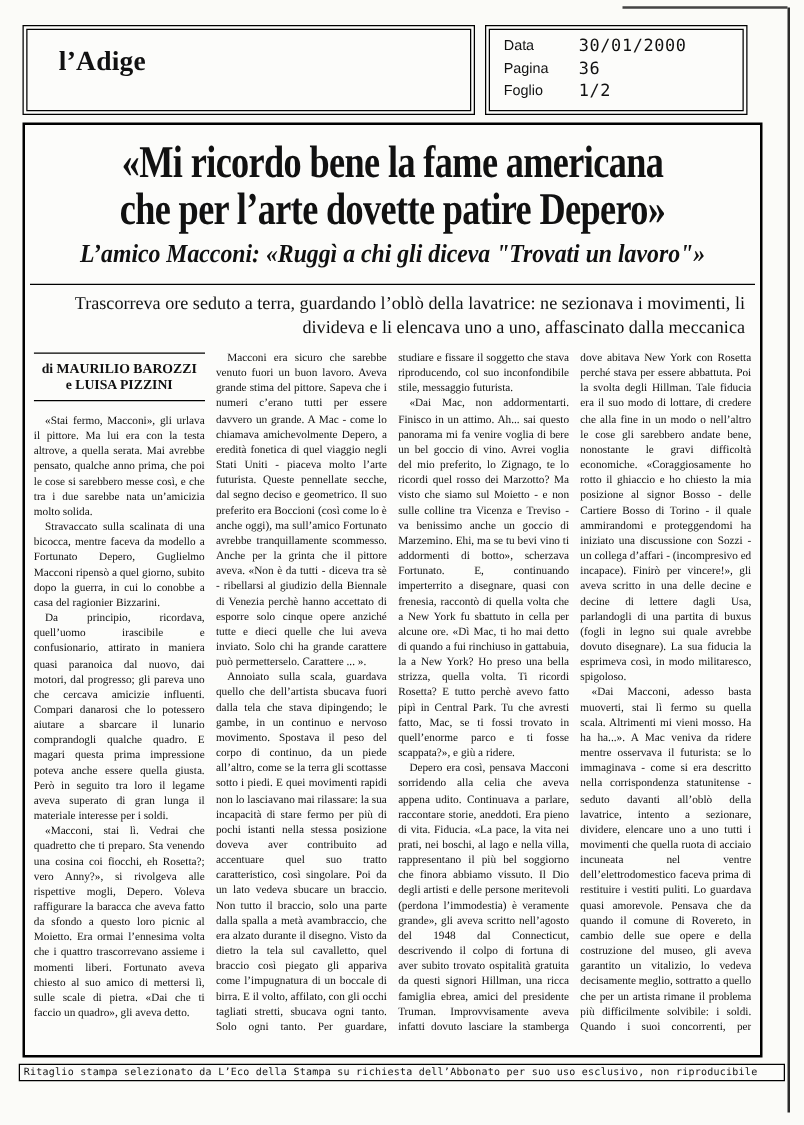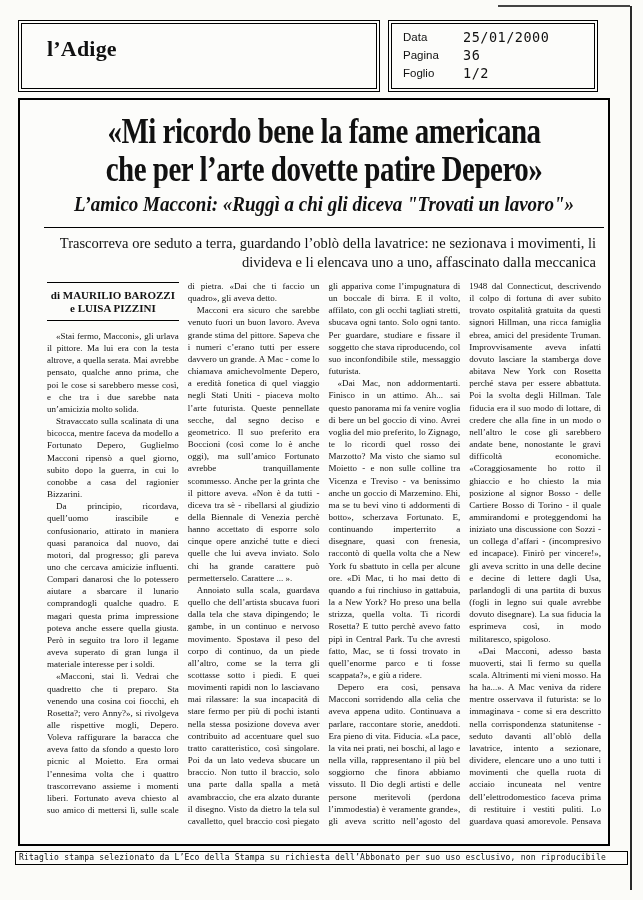--- a/index.html
+++ b/index.html
@@ -23,21 +23,21 @@
   .masthead { font-family:"Liberation Serif", serif; font-weight:bold; font-size:22px; letter-spacing:0.2px; margin:15px 0 0 28px; }
 
   .meta-box { left:388px; top:20px; width:210px; height:72px; }
   .meta-grid { display:grid; grid-template-columns:60px 1fr; padding:8px 0 0 14px; row-gap:1px; }
   .meta-label { font-family:"Liberation Sans", sans-serif; font-size:11.5px; line-height:17px; }
   .meta-value { font-family:"DejaVu Sans Mono", monospace; font-size:13.5px; line-height:17px; letter-spacing:0.5px; }
 
   
   .article-box {
     position:absolute; left:18px; top:98px; width:592px; height:748px;
-    border:2px solid #000; box-sizing:border-box; background:#fcfcfa; overflow:hidden;padding-left:20px;
+    border:2px solid #000; box-sizing:border-box; background:#fcfcfa; overflow:hidden;
   }
   .headline { text-align:center; margin-top:10px; font-weight:bold; }
   .headline .hl-line {
     display:block; font-size:29px; line-height:33px; height:38px;
     letter-spacing:-0.5px; transform:scaleY(1.25); transform-origin:center top;
     white-space:nowrap;
   }
   .subheadline {
     text-align:center; font-style:italic; font-weight:bold;
     font-size:19px; line-height:24px; margin-top:5px; white-space:nowrap;
@@ -80,21 +80,21 @@
   <div class="edge-top"></div>
   <div class="edge-right"></div>
 
   <div class="dbox masthead-box">
     <div class="masthead">l’Adige</div>
   </div>
 
   <div class="dbox meta-box">
     <div class="meta-grid">
       <span class="meta-label">Data</span>
-      <span class="meta-value">25/01/2000</span>
+      <span class="meta-value">30/01/2000</span>
       <span class="meta-label">Pagina</span>
       <span class="meta-value">36</span>
       <span class="meta-label">Foglio</span>
       <span class="meta-value">1/2</span>
     </div>
   </div>
 
   <div class="article-box">
 
     <div class="headline">

